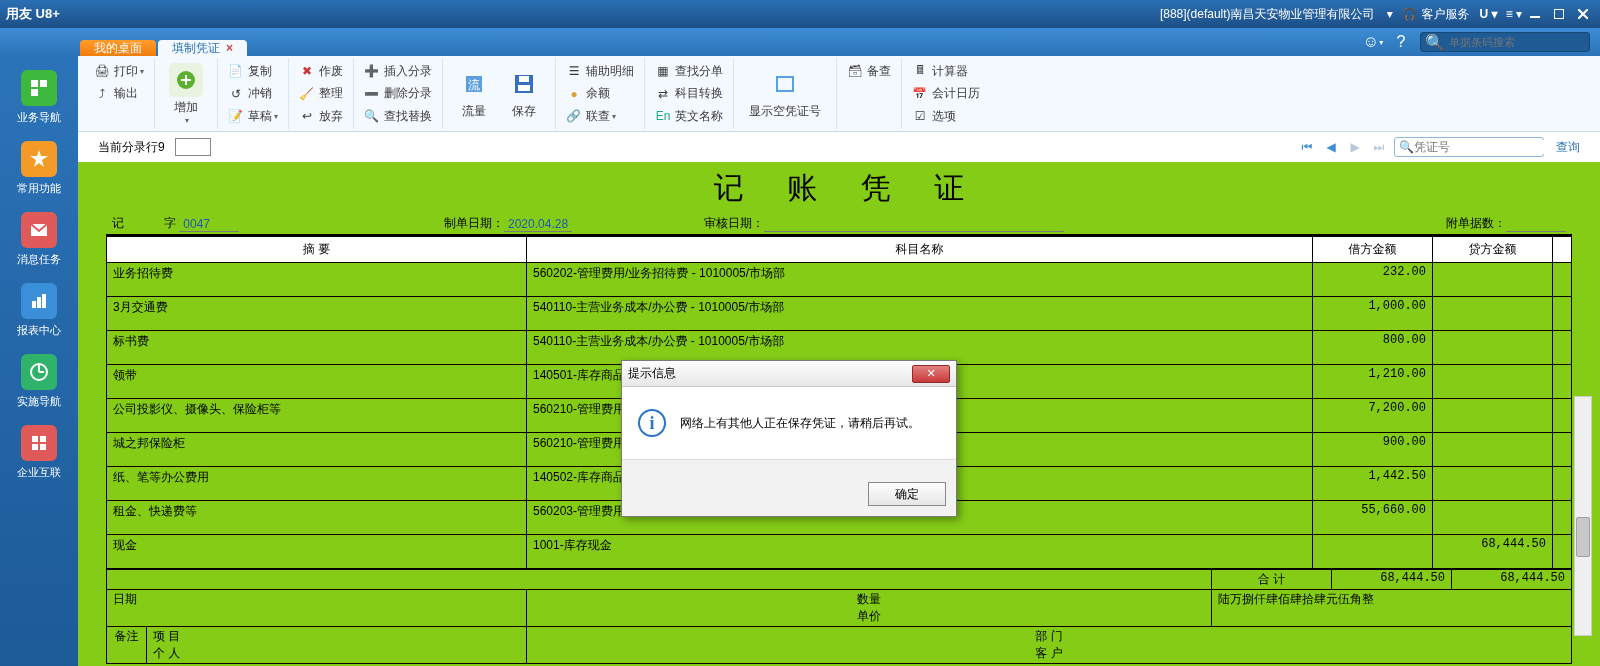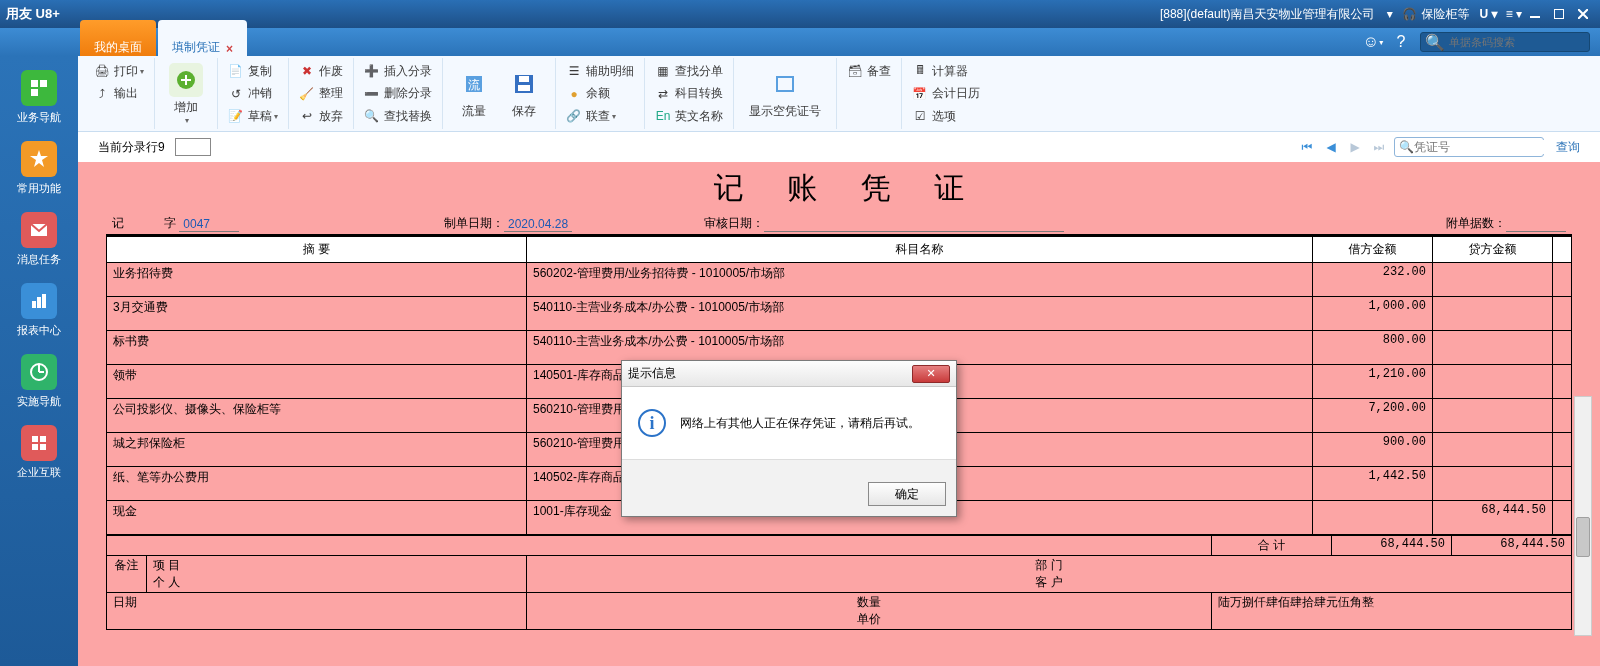--- a/index.html
+++ b/index.html
@@ -8,21 +8,21 @@
 
 .titlebar { height: 28px; background: linear-gradient(#2a6fb5,#1d4f86); color:#fff; display:flex; align-items:center; font-size:12px; padding:0 6px; }
 .titlebar .logo { font-weight:bold; font-size:13px; }
 .titlebar .spacer { flex:1; }
 .titlebar .rtxt { margin-right:12px; }
 .titlebar .winbtn { width:22px; height:18px; display:inline-flex; align-items:center; justify-content:center; margin-left:2px; cursor:pointer; }
 .titlebar svg { fill:#fff; }
 
 
 .tabstrip { height:28px; background:linear-gradient(#3d8cd4,#2b73b8); display:flex; align-items:flex-end; padding-left:80px; }
-.tab { height:36px; padding:0 14px; font-size:12px; display:flex; align-items:flex-end; border-top-left-radius:4px; border-top-right-radius:4px; margin-right:2px; cursor:pointer; }
+.tab { height:16px; padding:0 14px; font-size:12px; display:flex; align-items:center; border-top-left-radius:4px; border-top-right-radius:4px; margin-right:2px; cursor:pointer; }
 .tab.home { background:linear-gradient(#ff9c2a,#f07d0d); color:#fff; }
 .tab.active { background:#f4f9ff; color:#2b73b8; }
 .tab .close { margin-left:6px; color:#d04545; font-weight:bold; }
 .tabstrip .right { margin-left:auto; display:flex; align-items:center; gap:10px; padding:0 10px 4px 0; }
 .tabstrip .right .ico { width:18px; height:18px; display:flex; align-items:center; justify-content:center; color:#fff; cursor:pointer; }
 .searchbox { width:170px; height:20px; background:#1e5a94; border:1px solid #154874; border-radius:3px; display:flex; align-items:center; padding:0 4px; }
 .searchbox input { flex:1; background:transparent; border:none; outline:none; color:#cfe3f6; font-size:11px; }
 
 
 .sidebar { position:absolute; left:0; top:56px; width:78px; bottom:0; background:linear-gradient(#2b73b8,#1d5a98); padding-top:8px; }
@@ -44,21 +44,21 @@
 .subbar { position:absolute; left:78px; top:132px; right:0; height:30px; background:#fff; display:flex; align-items:center; padding:0 20px; font-size:12px; }
 .subbar .curline { margin-right:10px; }
 .subbar input.sm { width:36px; height:18px; border:1px solid #888; }
 .subbar .navright { margin-left:auto; display:flex; align-items:center; gap:6px; }
 .subbar .navbtn { width:18px; height:18px; display:flex; align-items:center; justify-content:center; cursor:pointer; }
 .subbar .vnum { width:150px; height:20px; border:1px solid #8fb5da; border-radius:3px; display:flex; align-items:center; padding:0 4px; }
 .subbar .vnum input { flex:1; border:none; outline:none; font-size:12px; color:#888; }
 .subbar .qbtn { color:#2b73b8; cursor:pointer; margin-left:6px; }
 
 
-.voucher { position:absolute; left:78px; top:162px; right:0; bottom:0; padding:0 28px 8px 28px; overflow:hidden; background:#fca5a5; }
+.voucher { position:absolute; left:78px; top:162px; right:0; bottom:0; padding:0 28px 8px 28px; overflow:hidden; background:#84cc16; }
 .vtitle { text-align:center; font-family:KaiTi,STKaiti,serif; font-size:30px; letter-spacing:18px; padding:6px 0 6px 18px; }
 .vmeta { display:flex; font-size:12px; border-bottom:2px solid #000; padding:0 6px 2px; }
 .vmeta .cell { display:flex; align-items:flex-end; }
 .vmeta .cell .v { color:#1e5ab4; border-bottom:1px solid #7a7a7a; min-width:60px; padding:0 4px; }
 .vmeta .s1 { width:300px; } .vmeta .s2 { width:260px;margin-left:32px; } .vmeta .s3 { flex:1; } .vmeta .s4 { }
 
 .grid { border:1px solid #000; font-size:12px; font-family:SimSun,monospace; }
 .ghead { display:flex; background:#fff; border-bottom:1px solid #000; }
 .ghead > div, .grow > div, .gtot > div { border-right:1px solid #000; padding:4px 6px; }
 .ghead > div { text-align:center; font-weight:normal; }
@@ -87,21 +87,21 @@
 </head>
 <body>
 
 <div class="titlebar">
   <span class="logo">用友 U8+</span>
   <span class="spacer"></span>
   <span class="rtxt">[888](default)南昌天安物业管理有限公司</span>
   <span>▾</span>
   <span style="width:10px"></span>
   <span>🎧</span>
-  <span style="margin:0 10px 0 4px">保险柜等</span>
+  <span style="margin:0 10px 0 4px">客户服务</span>
   <span style="font-weight:bold;">U ▾</span>
   <span style="width:8px"></span>
   <span>≡ ▾</span>
   <span class="winbtn">
       <svg width="10" height="10">
         <rect y="7" width="10" height="2"></rect>
       </svg>
     </span>
   <span class="winbtn">
       <svg width="10" height="10">
@@ -434,45 +434,52 @@
           <div class="col-x"></div>
         </div>
         <div class="grow">
           <div class="col-sum">纸、笔等办公费用</div>
           <div class="col-acc">140502-库存商品</div>
           <div class="col-d">1,442.50</div>
           <div class="col-c"></div>
           <div class="col-x"></div>
         </div>
         <div class="grow">
+          <div class="col-sum">租金、快递费等</div>
+          <div class="col-acc">560203-管理费用</div>
+          <div class="col-d">55,660.00</div>
+          <div class="col-c"></div>
+          <div class="col-x"></div>
+        </div>
+        <div class="grow">
           <div class="col-sum">现金</div>
           <div class="col-acc">1001-库存现金</div>
           <div class="col-d"></div>
           <div class="col-c">68,444.50</div>
           <div class="col-x"></div>
         </div>
       </div>
   </div>
 
   <div class="gextra">
     <div class="erow">
       <div class="ecell" style="flex:1;text-align:center"></div>
       <div class="ecell" style="width:120px;text-align:center">合 计</div>
       <div class="ecell" style="width:120px;text-align:right;font-family:'Courier New'">68,444.50</div>
       <div class="ecell" style="width:119px;text-align:right;font-family:'Courier New';border-right:none">68,444.50</div>
     </div>
     <div class="erow">
+      <div class="ecell" style="width:420px"><span>日期</span></div>
+      <div class="ecell" style="flex:1;text-align:center"><span>数量</span><br><span>单价</span></div>
+      <div class="ecell" style="width:359px;border-right:none">陆万捌仟肆佰肆拾肆元伍角整</div>
+    </div>
+    <div class="erow">
       <div class="ecell" style="width:40px;text-align:center">备注</div>
       <div class="ecell" style="width:380px"><span>项 目</span><br><span>个 人</span></div>
       <div class="ecell" style="flex:1;text-align:center;border-right:none"><span>部 门</span><br><span>客 户</span></div>
-    </div>
-    <div class="erow">
-      <div class="ecell" style="width:420px"><span>日期</span></div>
-      <div class="ecell" style="flex:1;text-align:center"><span>数量</span><br><span>单价</span></div>
-      <div class="ecell" style="width:359px;border-right:none">陆万捌仟肆佰肆拾肆元伍角整</div>
     </div>
   </div>
 
   <div class="scrollbar">
       <div class="thumb"></div>
     </div>
 </div>
 
 <div class="modal">
   <div class="mtitle">

